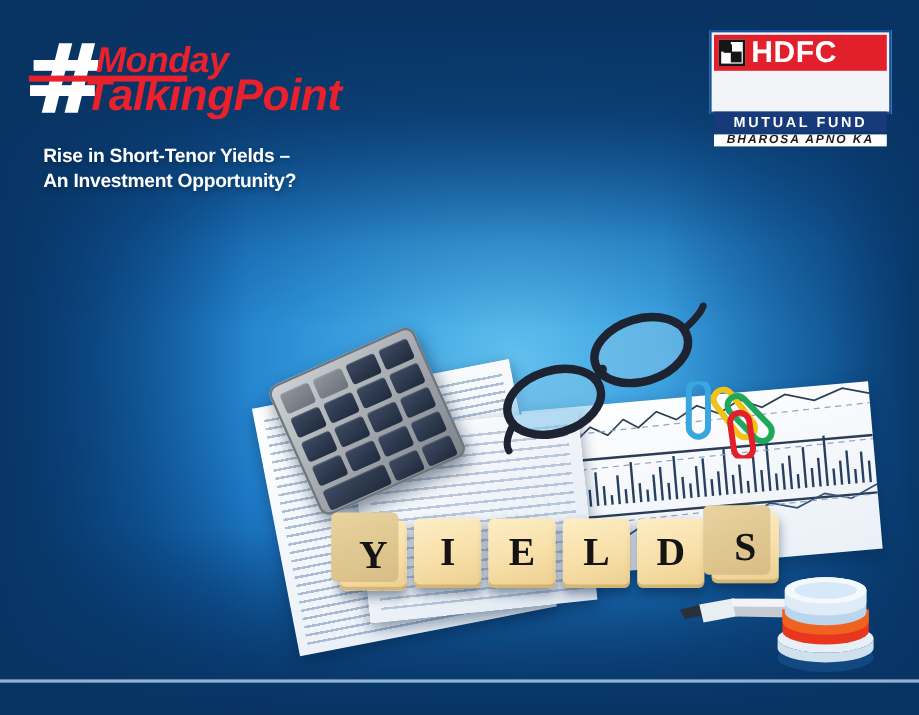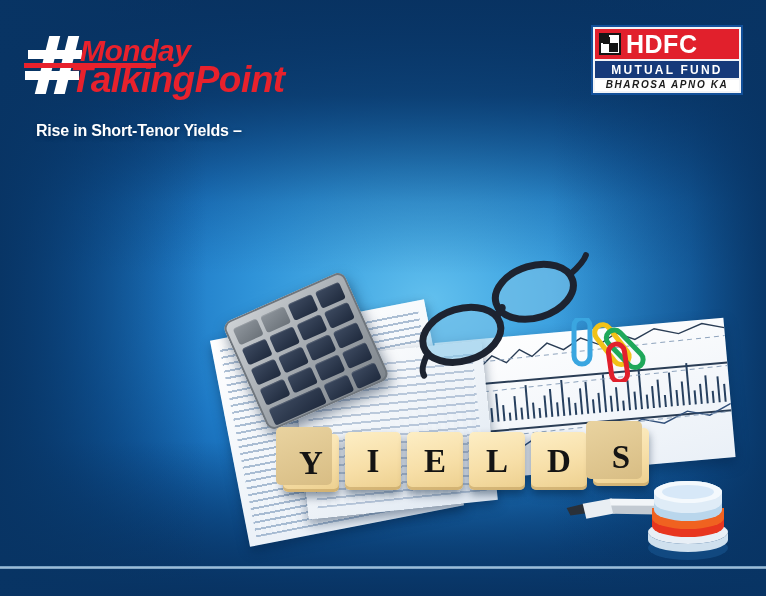--- a/index.html
+++ b/index.html
@@ -157,20 +157,21 @@
     font-weight: 800;
     letter-spacing: 0.5px;
     line-height: 1;
   }
   .hdfc-band-blue {
     flex: 0 0 17px;
     background: #163a7a;
     display: flex;
     align-items: center;
     justify-content: center;
+    margin-top: 32px;
   }
   .hdfc-sub {
     color: #ffffff;
     font-size: 12px;
     font-weight: 800;
     letter-spacing: 2.2px;
     line-height: 1;
   }
   .hdfc-band-white {
     flex: 1 1 auto;
@@ -518,17 +519,18 @@
     <div class="hdfc-band-blue">
       <span class="hdfc-sub">MUTUAL FUND</span>
     </div>
     <div class="hdfc-band-white">
       <span class="hdfc-tag">BHAROSA APNO KA</span>
     </div>
   </div>
 
   <div class="headline">
     <span class="l1">Rise in Short-Tenor Yields –</span>
+    <span class="l2">An Investment Opportunity?</span>
   </div>
 
   <div class="bottom-rule"></div>
 
 </div>
 
 </body></html>

